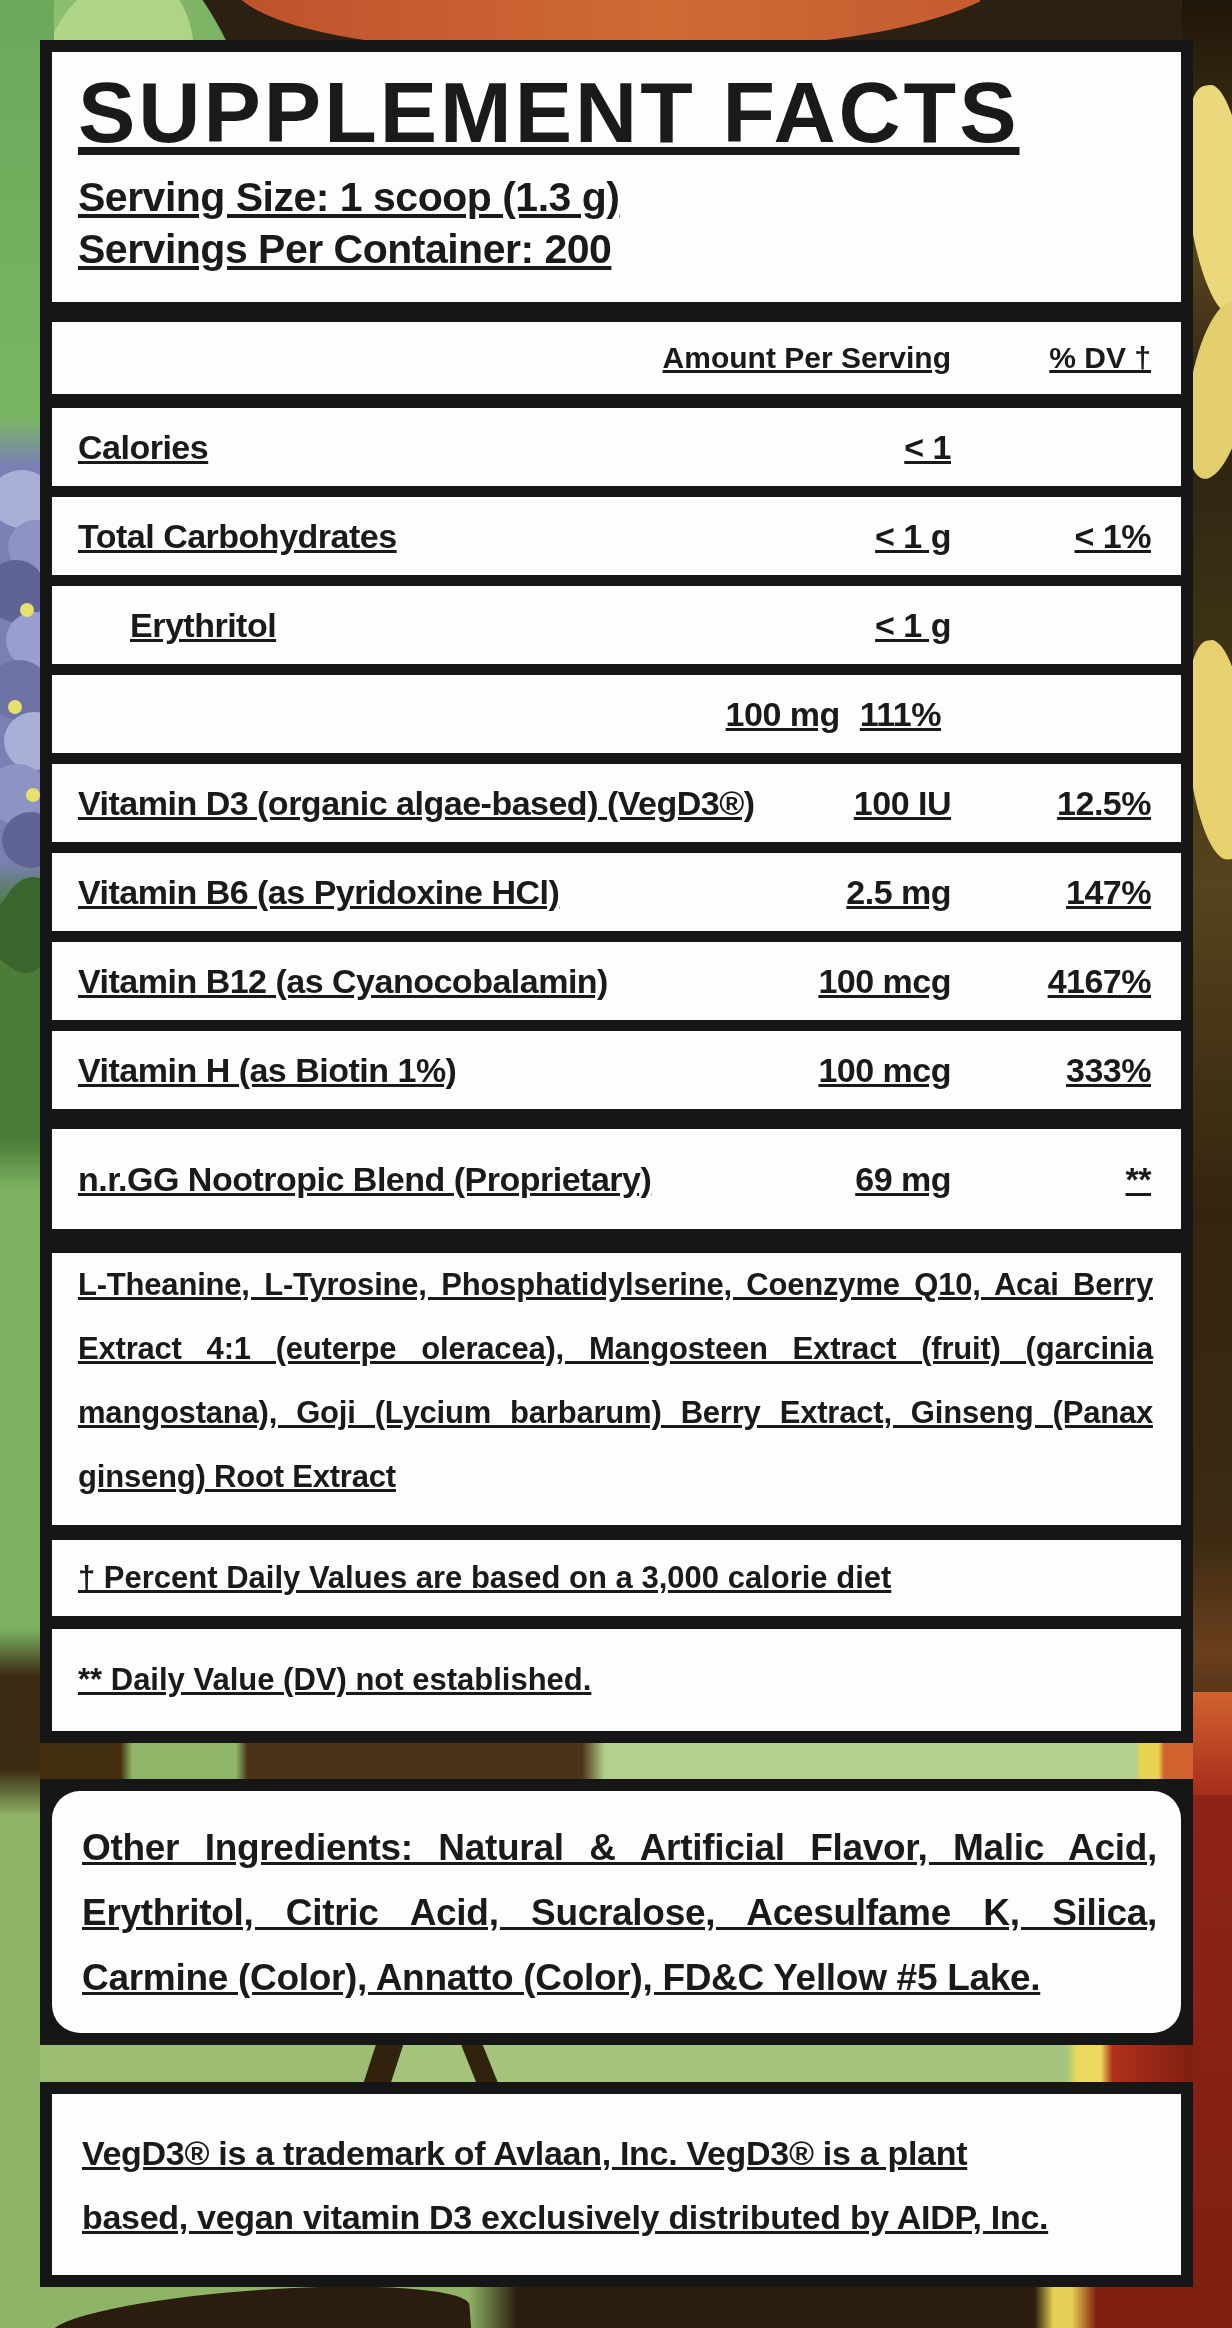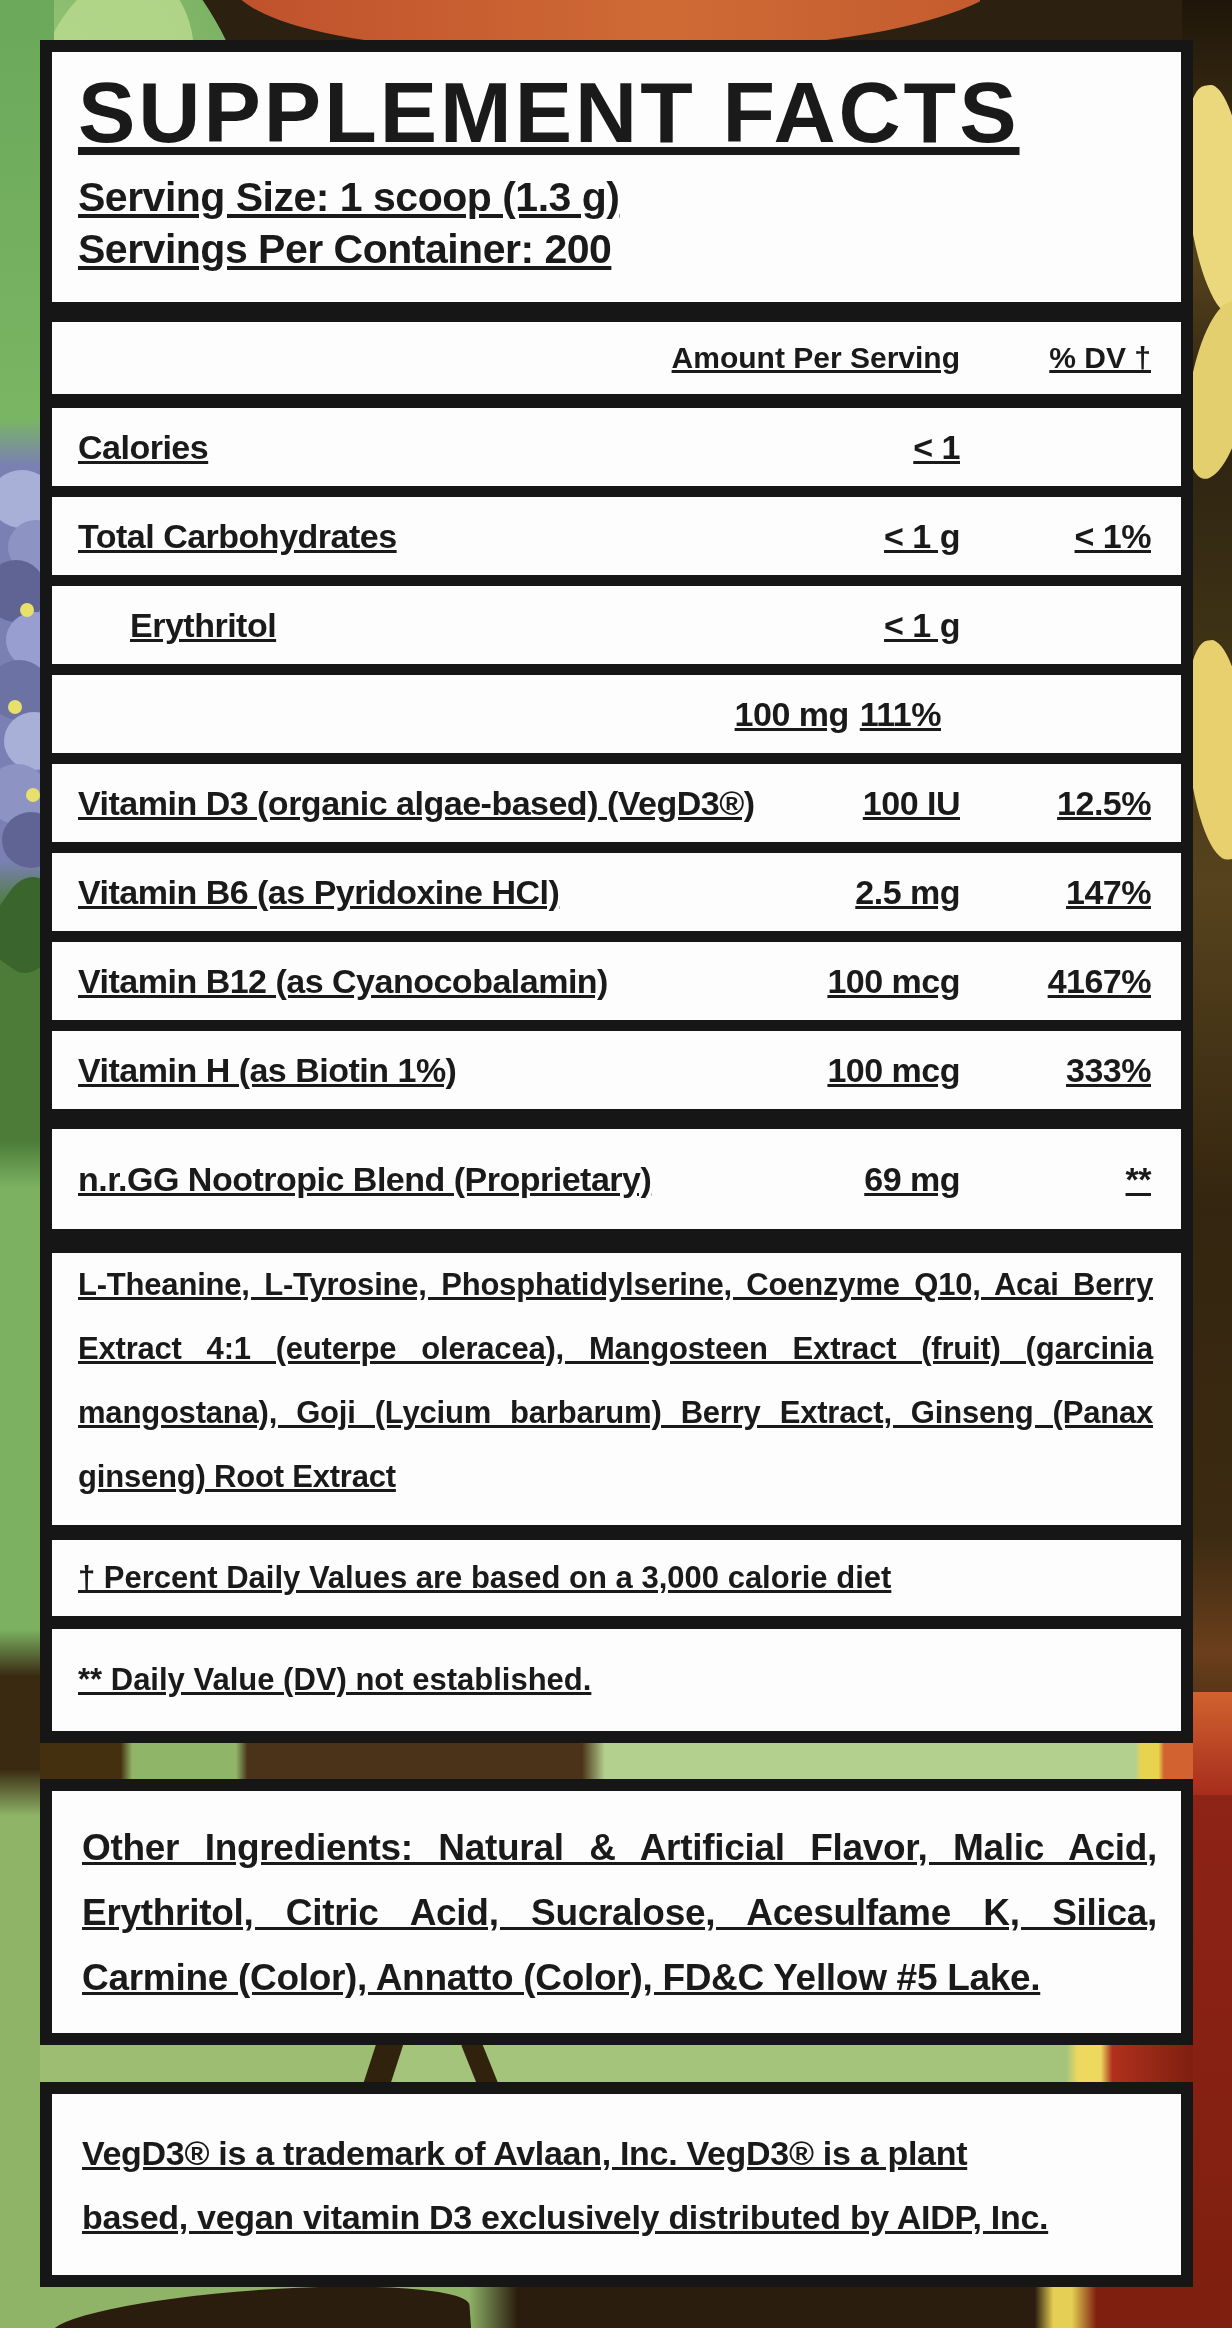--- a/index.html
+++ b/index.html
@@ -55,30 +55,30 @@
   .sec-header{height:250px;padding:16px 20px 0 26px;box-sizing:border-box;}
   .title{margin:0 0 14px 0;font-size:86px;line-height:1.04;font-weight:bold;letter-spacing:3px;white-space:nowrap;}
   .serv{margin:0;font-size:41px;line-height:52px;font-weight:bold;letter-spacing:-0.5px;}
   .sec-colhead{height:72px;margin-top:20px;}
   .nrow,.sec-colhead{display:grid;grid-template-columns:1fr max-content 210px;align-items:center;
     padding-left:26px;box-sizing:border-box;font-weight:bold;}
   .sec-colhead{font-size:30px;}
   .nrow{height:78px;margin-top:11px;font-size:34px;letter-spacing:-0.5px;}
   .nrow.first{margin-top:14px;}
   .nrow.blend{height:100px;margin-top:20px;}
-  .cell-amount{justify-self:end;margin-right:11px;white-space:nowrap;}
+  .cell-amount{justify-self:end;margin-right:20px;white-space:nowrap;}
   .cell-dv{justify-self:end;padding-right:30px;white-space:nowrap;}
   .nrow.indent .cell-name{padding-left:52px;}
   .sec-blend-desc{height:272px;margin-top:24px;display:flex;padding:0 28px 0 26px;box-sizing:border-box;}
   .sec-blend-desc p{margin:0;font-size:31px;line-height:64px;font-weight:bold;text-align:justify;letter-spacing:-0.2px;}
   .footnote{display:flex;align-items:center;padding-left:26px;box-sizing:border-box;font-size:31px;font-weight:bold;}
   .sec-fn1{height:76px;margin-top:15px;}
   .sec-fn2{flex:1 1 auto;margin-top:13px;}
   .panel-other{top:1779px;height:266px;display:flex;}
-  .panel-other .sec{flex:1;display:flex;align-items:center;padding:0 24px 0 30px;box-sizing:border-box;}
+  .panel-other .sec{flex:1;display:flex;align-items:center;padding:0 24px 0 30px;box-sizing:border-box;border-radius:28px;}
   .panel-other p{margin:0;font-size:37px;line-height:65px;font-weight:bold;text-align:justify;letter-spacing:-0.3px;}
   .panel-trademark{top:2082px;height:205px;display:flex;}
   .panel-trademark .sec{flex:1;display:flex;align-items:center;padding:0 20px 0 30px;box-sizing:border-box;}
   .panel-trademark p{margin:0;font-size:34px;line-height:64px;font-weight:bold;white-space:pre-line;letter-spacing:-0.3px;}
 </style>
 </head>
 <body>
 
 <div class="stage">
 

